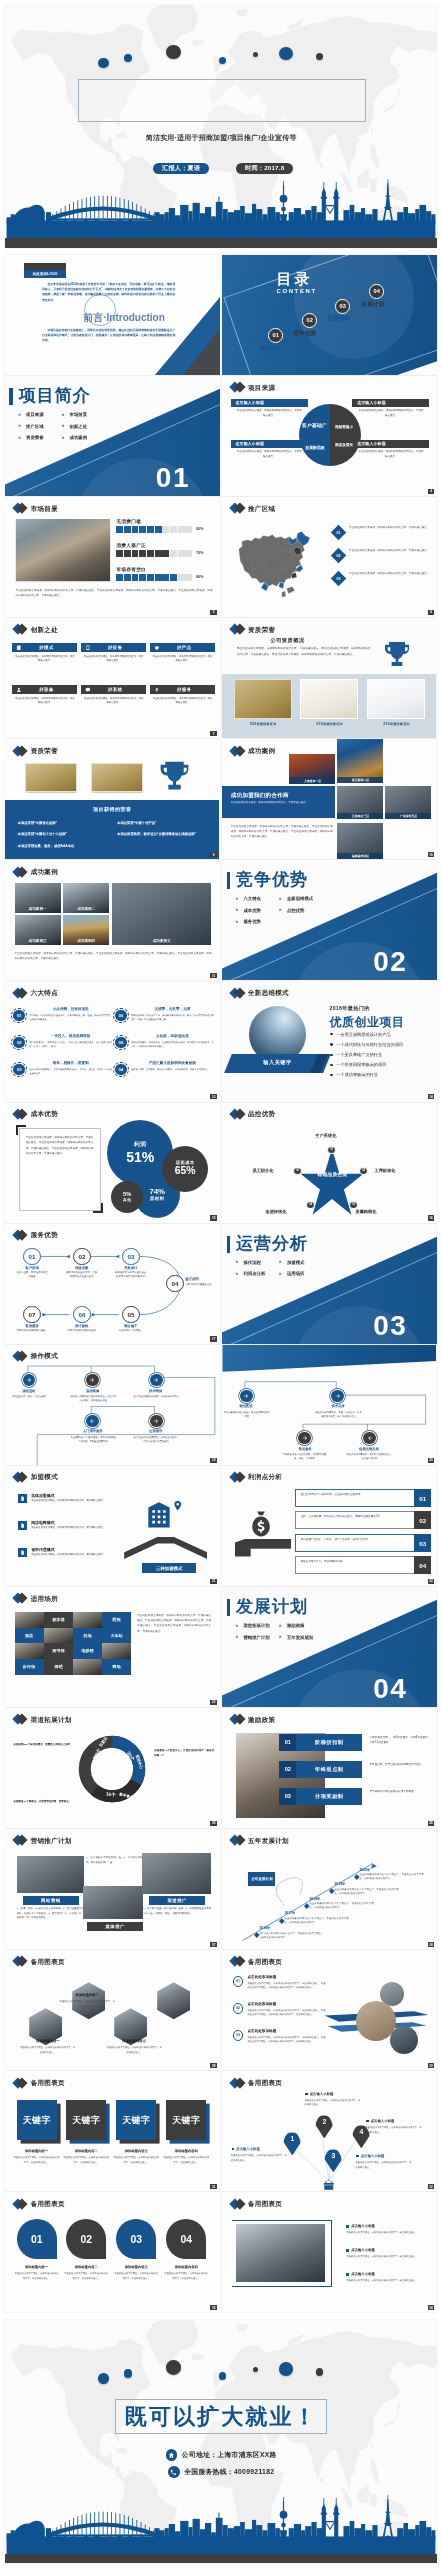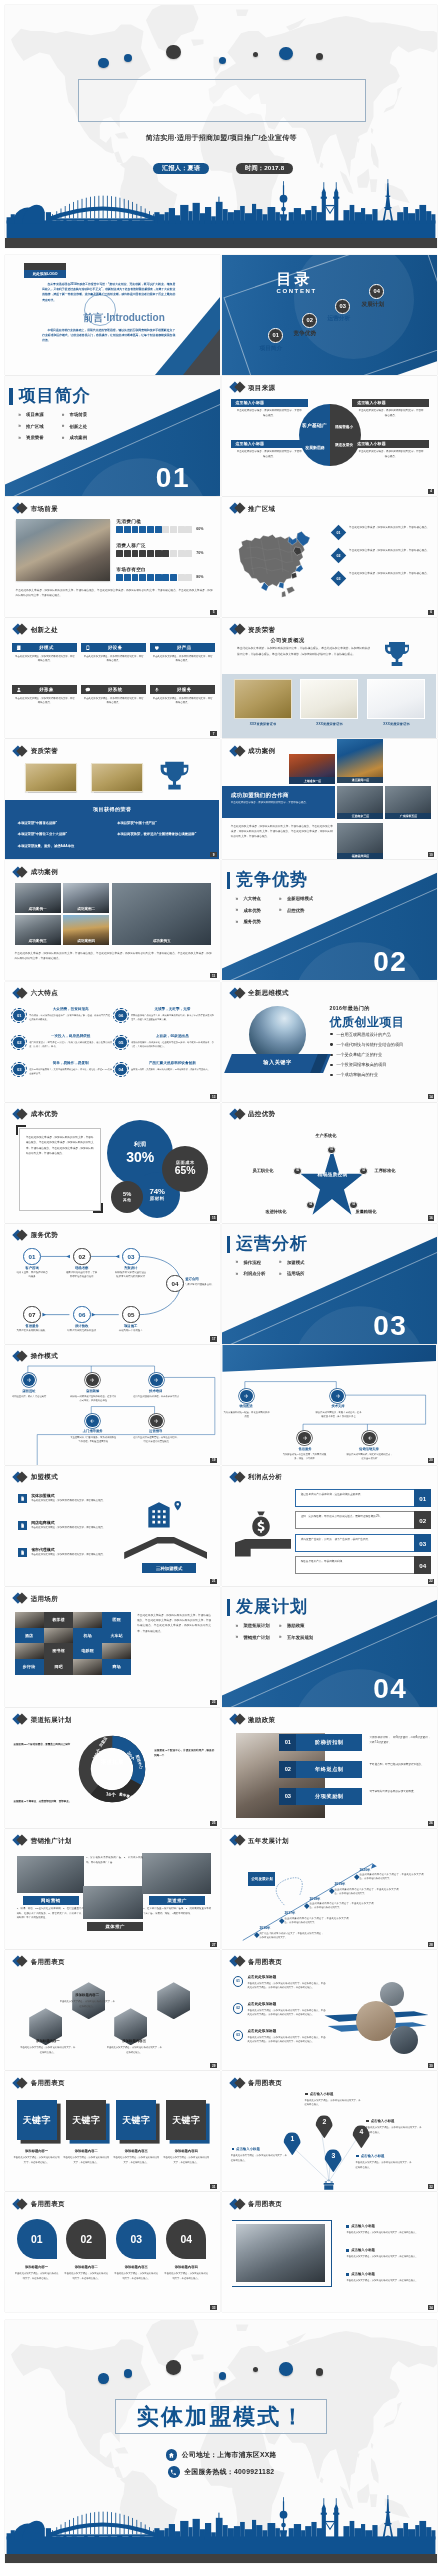--- a/index.html
+++ b/index.html
@@ -990,21 +990,21 @@
           <span class="dia d"></span>
           <span class="t">成本优势</span>
         </div>
 <div class="quote">
           <div class="qb mini">单击此处添加文字摘选，添加简短精炼的说明文字，并提炼核心观点。单击此处添加文字摘选，添加简短精炼的说明文字，并提炼核心观点。单击此处添加文字摘选，添加简短精炼的说明文字，并提炼核心观点。</div>
 <span class="mk tl"></span>
           <span class="mk br"></span>
         </div>
 <div class="bub b1">
           <span class="bl">利润</span>
-          <span class="bv">30%</span>
+          <span class="bv">51%</span>
         </div>
 <div class="bub b2">
           <span class="bl">店面成本</span>
           <span class="bv">65%</span>
         </div>
 <div class="bub b3">
           <span class="bv">74%</span>
           <span class="bl">原材料</span>
         </div>
 <div class="bub b4">
@@ -1642,21 +1642,21 @@
       <div class="dot" style="left:93px;top:53px;width:10.4px;height:10.4px;background:#12538f"></div>
       <div class="dot" style="left:119px;top:49px;width:8.3px;height:8.3px;background:#12538f"></div>
       <div class="dot" style="left:161px;top:40px;width:14.6px;height:14.6px;background:#3b3b3b"></div>
       <div class="dot" style="left:214px;top:52px;width:7.3px;height:7.3px;background:#12538f"></div>
       <div class="dot" style="left:248px;top:47px;width:5.2px;height:5.2px;background:#3b3b3b"></div>
       <div class="dot" style="left:274px;top:42px;width:13.5px;height:13.5px;background:#12538f"></div>
       <div class="dot" style="left:311px;top:48px;width:7.3px;height:7.3px;background:#3b3b3b"></div>
     </div>
     <div class="titlebox"></div>
     <div class="cover-title">
-        <span class="b">实体加盟模式！</span>
+        <span class="b">既可以扩大就业！</span>
       </div>
     <div class="erow" style="top:129px">
         <span class="eico">
           <svg width="6.8" height="6.8" viewBox="0 0 24 24" fill="#fff" xmlns="http://www.w3.org/2000/svg">
             <path d="M12 3l9 8h-3v9h-5v-6h-2v6H6v-9H3l9-8z"></path>
           </svg>
         </span>
         <span class="etx">公司地址：上海市浦东区XX路</span>
       </div>
     <div class="erow" style="top:146px">

